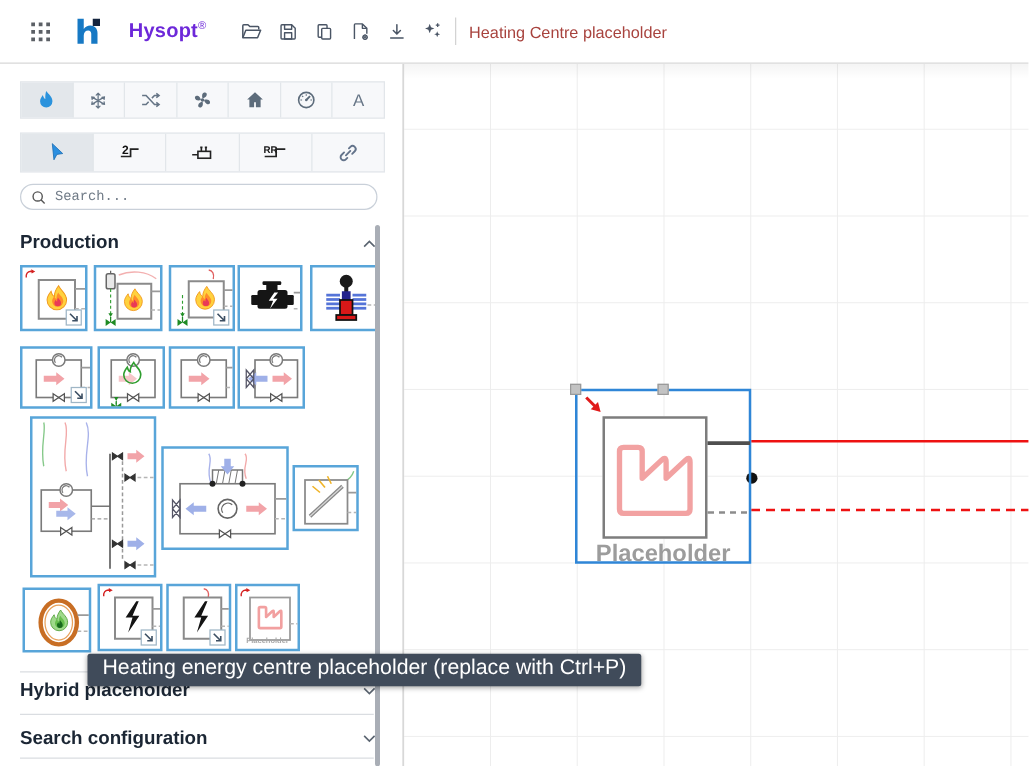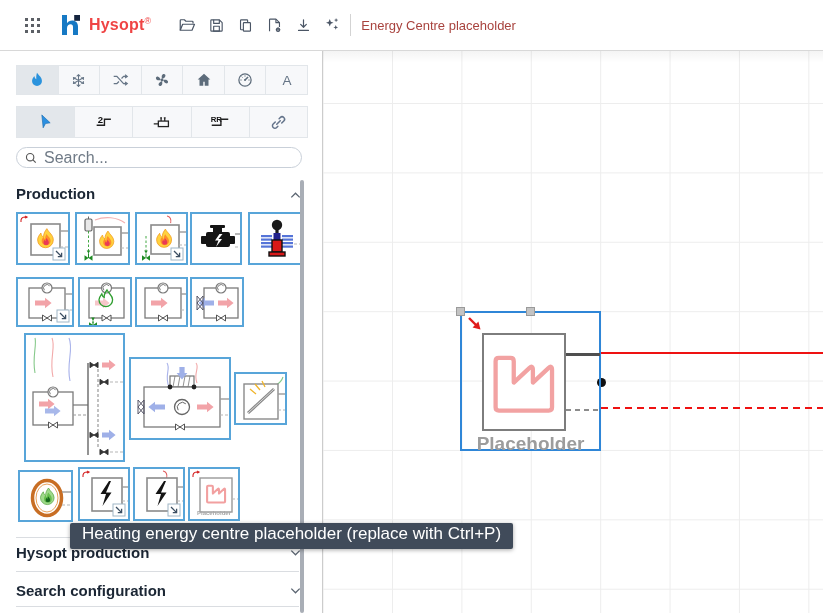--- a/index.html
+++ b/index.html
@@ -3,43 +3,43 @@
 <meta charset="utf-8">
 <style>
   html,body{margin:0;padding:0;background:#fff;font-family:"Liberation Sans",sans-serif;}
   #app{position:relative;width:823px;height:613px;background:#fff;overflow:hidden;}
 
   
   #topbar{position:absolute;left:0;top:0;width:823px;height:50px;background:#fff;
           border-bottom:1px solid #d8d8d8;display:flex;align-items:center;z-index:6;}
   .apps-btn{margin-left:22px;width:20px;height:20px;display:flex;align-items:center;justify-content:center;cursor:pointer;}
   .logo{margin-left:16px;width:24px;height:24px;}
-  .brand{margin-left:7px;font-size:16px;font-weight:bold;color:#ef4444;letter-spacing:.2px;}
+  .brand{margin-left:21px;font-size:16px;font-weight:bold;color:#6d28d9;letter-spacing:.2px;}
   .brand sup{font-size:9px;font-weight:normal;}
   #topbar-tools{display:flex;gap:9px;margin-left:26px;align-items:center;}
   .tool{width:20px;height:20px;border:none;background:transparent;padding:0;display:flex;
         align-items:center;justify-content:center;cursor:pointer;}
   .vdiv{width:1px;height:22px;background:#d3d3d3;margin:0 10px 0 8px;}
   .doc-title{font-size:13px;color:var(--doc-title-red);}
 
   
   #sidebar{position:absolute;left:0;top:51px;width:322px;height:562px;background:#fff;}
   .tabrow{position:absolute;left:16px;width:292px;display:flex;background:#f7f8fa;
           border:1px solid #e2e6ea;box-sizing:border-box;}
   #tabs-primary{top:14px;height:30px;}
   #tabs-secondary{top:55px;height:32px;}
   .tab{flex:1;display:flex;align-items:center;justify-content:center;border-right:1px solid #e2e6ea;cursor:pointer;}
   .tab:last-child{border-right:none;}
   .tab.active{background:#e3e7eb;}
 
   .search{position:absolute;left:16px;top:96px;width:286px;height:21px;border:1px solid #c9d0d9;
           border-radius:11px;display:flex;align-items:center;padding:0 8px;box-sizing:border-box;background:#fff;}
   .search svg{flex:0 0 auto;margin-right:5px;}
-  .search input{border:none;outline:none;background:transparent;font-size:16px;width:100%;
-                color:#333;font-family:Liberation Sans, sans-serif;}
+  .search input{border:none;outline:none;background:transparent;font-size:11px;width:100%;
+                color:#333;font-family:Liberation Mono, monospace;}
   .search input::placeholder{color:#6f7a86;}
 
   .sec{position:absolute;left:16px;width:286px;height:18px;display:flex;justify-content:space-between;
        align-items:center;font-weight:bold;font-size:15px;color:#1b2634;cursor:pointer;}
   #sec-production{top:133px;align-items:flex-end;}
   #sec-hybrid{top:492px;}
   #sec-headercfg{top:530px;}
   .hr{position:absolute;left:16px;width:283px;height:1px;background:#dadde1;}
 
   .tile{position:absolute;background:#fff;border:2px solid var(--tile-border);box-sizing:border-box;cursor:pointer;}
@@ -145,21 +145,21 @@
         </button>
         <button class="tool">
           <svg width="18" height="18" viewBox="0 0 24 24">
             <path d="M9 4l1.4 3.6L14 9l-3.6 1.4L9 14l-1.4-3.6L4 9l3.6-1.4z" fill="#4a5565"></path>
             <path d="M17 12l.9 2.3 2.3.9-2.3.9-.9 2.3-.9-2.3-2.3-.9 2.3-.9z" fill="#4a5565"></path>
             <path d="M17.5 3.5v4M15.5 5.5h4" stroke="#4a5565" stroke-width="1.3"></path>
           </svg>
         </button>
       </div>
     <div class="vdiv"></div>
-    <div class="doc-title">Energy Centre placeholder</div>
+    <div class="doc-title">Heating Centre placeholder</div>
   </header>
 
   <aside id="sidebar">
     <div id="tabs-primary" class="tabrow">
         <div class="tab active">
           <svg width="18" height="18" viewBox="0 0 20 20">
             <path d="M10 2c2.2 3.2 5.5 5 5.5 9.2A5.5 5.5 0 0 1 10 16.7a5.5 5.5 0 0 1-5.5-5.5C4.5 9 5.8 7.3 7 5.6c.5 2 1 3 2.2 3.5C9 6.3 9.3 4 10 2z" fill="#2b93dd"></path>
           </svg>
         </div>
         <div class="tab">
@@ -566,21 +566,21 @@
             <rect x="10" y="9" width="32" height="34" fill="#fff" stroke="#999" stroke-width="1.4"></rect>
             <path d="M2 19.5 V5.5 Q2 4.5 3 4.5 H6.5 Q7.5 4.5 7.5 5.5 V12 L12.2 7.6 Q13.3 6.6 13.3 8.1 V12 L18 7.6 Q19.1 6.6 19.1 8.1 V19.5 Q19.1 20.5 18.1 20.5 H3 Q2 20.5 2 19.5 Z" transform="translate(15,12) scale(1.05)" fill="none" stroke="#f2a0a0" stroke-width="2" stroke-linejoin="round" stroke-linecap="round"></path>
             <path d="M42 30h8" stroke="#b5b5b5" stroke-width="1.2" stroke-dasharray="3 2"></path>
           </svg>
           <div class="tile-label">Placeholder</div>
         </div>
       </div>
 
     <div class="hr" style="top:486px"></div>
     <div class="sec" id="sec-hybrid">
-      <span>Hysopt production</span>
+      <span>Hybrid placeholder</span>
       <svg width="13" height="13" viewBox="0 0 14 14">
         <path d="M2.5 5 7 9.5 11.5 5" fill="none" stroke="#5a6470" stroke-width="1.4"></path>
       </svg>
     </div>
     <div class="hr" style="top:520px"></div>
     <div class="sec" id="sec-headercfg">
       <span>Search configuration</span>
       <svg width="13" height="13" viewBox="0 0 14 14">
         <path d="M2.5 5 7 9.5 11.5 5" fill="none" stroke="#5a6470" stroke-width="1.4"></path>
       </svg>

